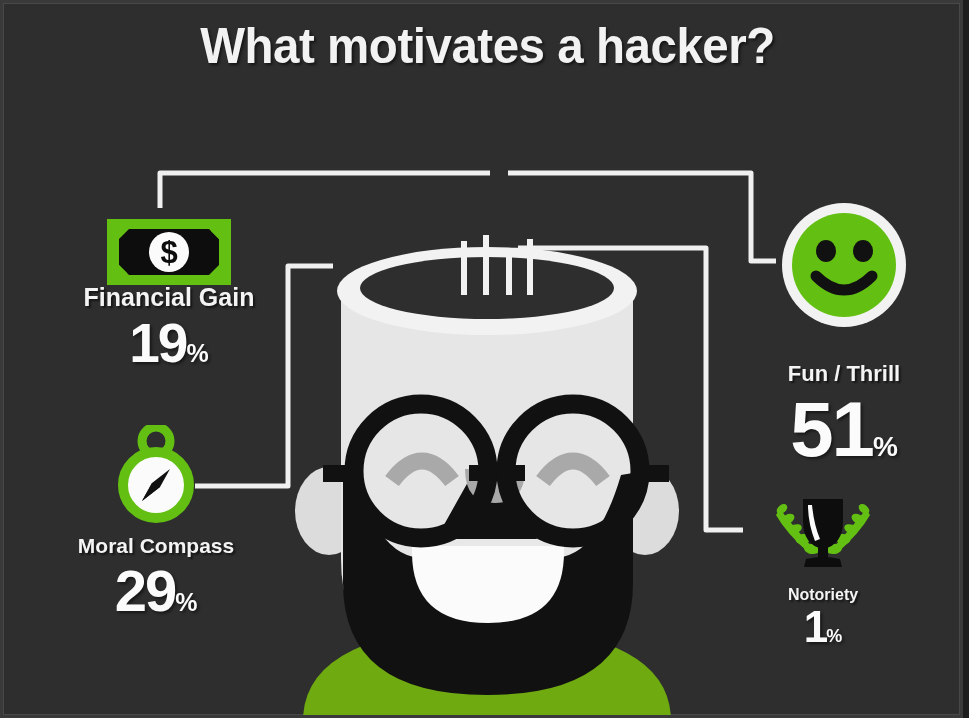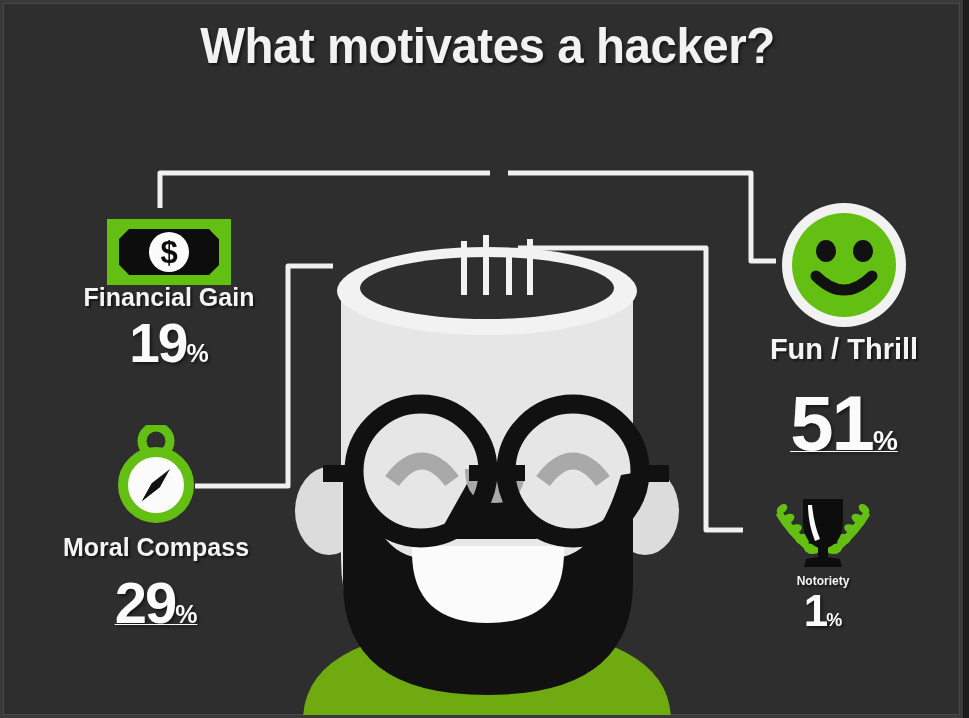--- a/index.html
+++ b/index.html
@@ -45,35 +45,35 @@
 
   
   #stat-financial{left:46px;top:216px;width:240px;}
   #stat-financial .label{font-size:25px;}
   #stat-financial .valrow{margin-top:6px;}
   #stat-financial .num{font-size:55px;text-align:center;}
   #stat-financial .pct{font-size:25px;}
 
   
   #stat-moral{left:28px;top:422px;width:250px;}
-  #stat-moral .label{font-size:25px;margin-top:12px;}
-  #stat-moral .valrow{margin-top:14px;text-decoration:underline;}
+  #stat-moral .label{font-size:21px;margin-top:12px;}
+  #stat-moral .valrow{margin-top:6px;}
   #stat-moral .num{font-size:58px;}
   #stat-moral .pct{font-size:25px;}
 
   
   #stat-fun{left:716px;top:196px;width:250px;}
-  #stat-fun .label{font-size:29px;margin-top:4px;}
-  #stat-fun .valrow{margin-top:20px;text-decoration:underline;}
+  #stat-fun .label{font-size:22px;margin-top:32px;}
+  #stat-fun .valrow{margin-top:5px;}
   #stat-fun .num{font-size:78px;}
   #stat-fun .pct{font-size:28px;}
 
   
   #stat-notoriety{left:700px;top:492px;width:240px;}
-  #stat-notoriety .label{font-size:12px;margin-top:4px;}
+  #stat-notoriety .label{font-size:16px;margin-top:16px;}
   #stat-notoriety .valrow{margin-top:2px;}
   #stat-notoriety .num{font-size:44px;}
   #stat-notoriety .pct{font-size:18px;}
 </style>
 </head>
 <body>
 
 <div id="stage">
 
   <div class="title">What motivates a hacker?</div>

